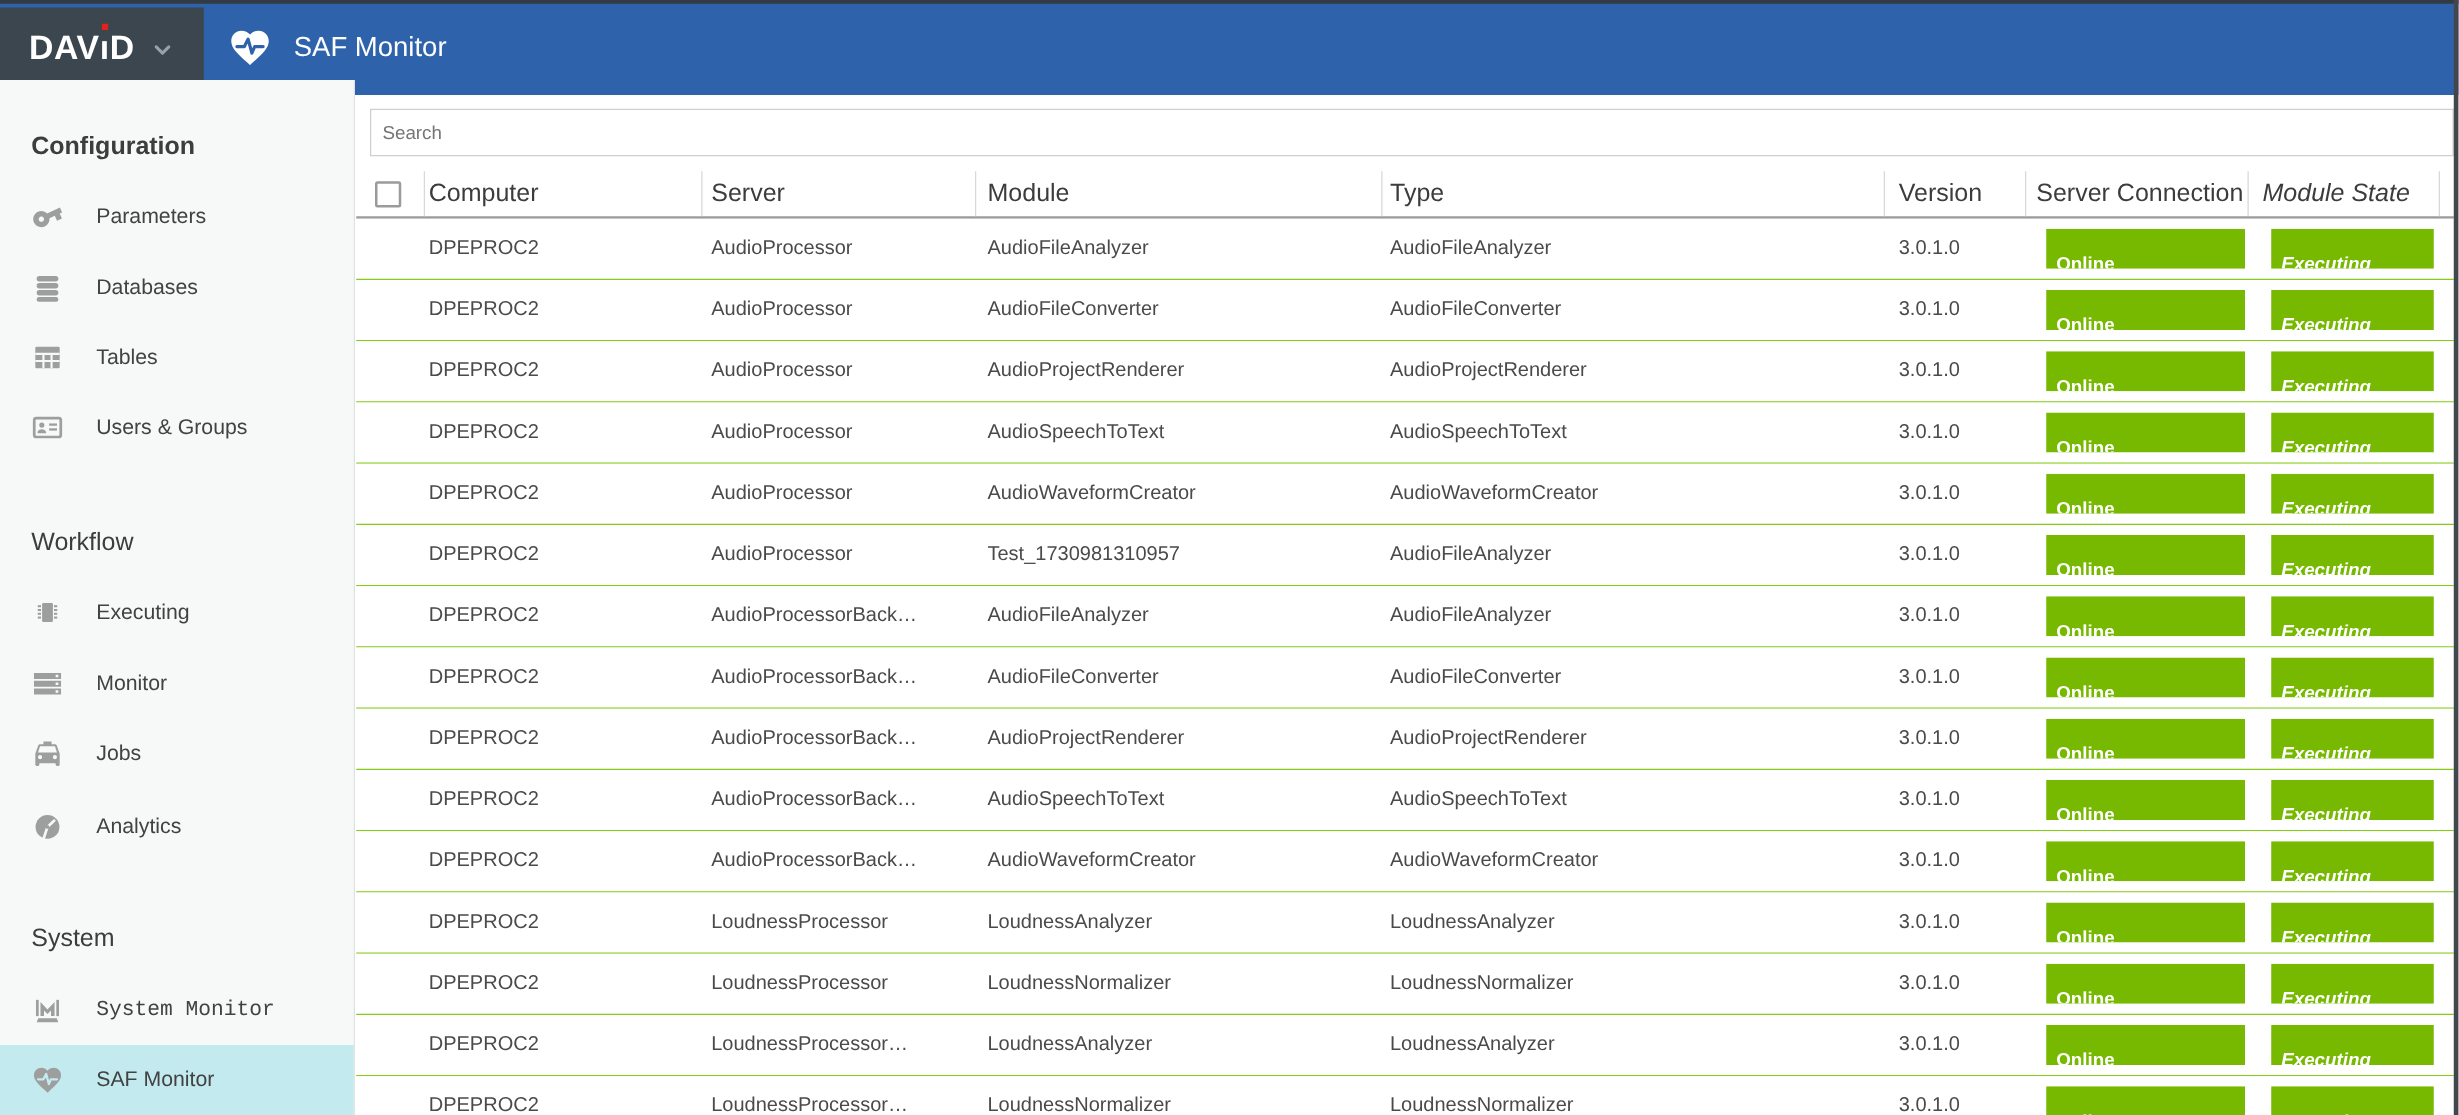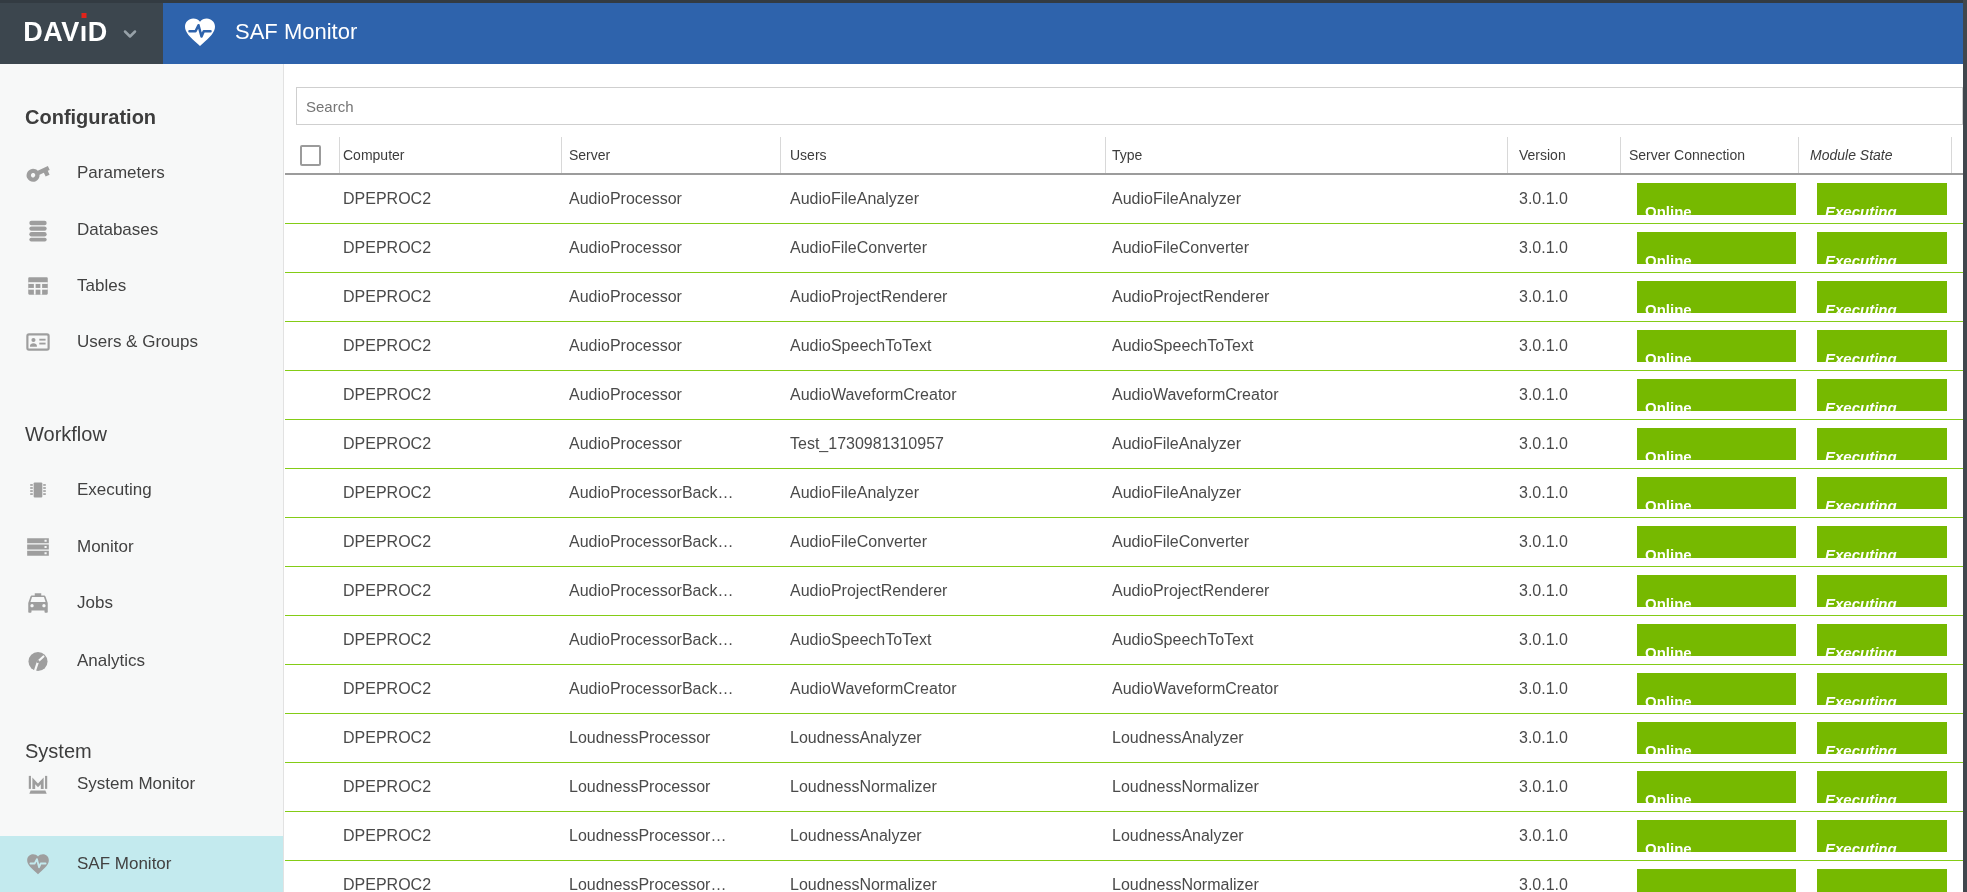--- a/index.html
+++ b/index.html
@@ -2,21 +2,21 @@
 <html><head>
 <meta charset="utf-8">
 <style>
   html,body{margin:0;padding:0;background:#fff;}
   .screen{position:relative;width:1967px;height:892px;overflow:hidden;background:#fff;
           font-family:"Liberation Sans",sans-serif;}
 
   
   .topstrip{position:absolute;top:0;left:0;width:100%;height:3px;background:#333b42;z-index:7;}
   .rightstrip{position:absolute;top:0;right:0;width:4px;height:100%;background:#41474d;z-index:8;}
-  .topbar{position:absolute;top:0;left:0;right:0;height:64px;background:var(--header-blue,#2e63ac);
+  .topbar{position:absolute;top:0;left:0;right:0;height:76px;background:var(--header-blue,#2e63ac);
           display:flex;align-items:center;}
   .logo-box{width:163px;height:64px;background:var(--brand-bg,#3c464e);display:flex;align-items:center;
             justify-content:center;gap:12px;flex:0 0 auto;cursor:pointer;}
   .brand{color:#fff;font-weight:bold;font-size:27px;letter-spacing:.5px;line-height:1;}
   .brand-i{position:relative;display:inline-block;}
   .brand-dot{position:absolute;top:-6px;left:50%;transform:translateX(-50%);
              width:5px;height:5px;background:var(--brand-dot,#e2231a);}
   .chev{display:flex;align-items:center;margin-top:4px;}
   .app-icon{margin-left:19px;display:flex;align-items:center;}
   .app-title{margin-left:17px;color:#fff;font-size:22px;}
@@ -32,21 +32,21 @@
              justify-content:center;flex:0 0 auto;}
   .side-label{font-size:17px;color:#424242;white-space:nowrap;}
 
   
   .search{position:absolute;left:296px;top:87px;width:1667px;height:19px;box-sizing:border-box;
           border:1px solid #cfcfcf;font-size:15px;padding:18px 9px;color:#7f1d1d;background:#fff;outline:none;
           font-family:"Liberation Sans",sans-serif;}
   .search::placeholder{color:#757575;}
 
   .thead{position:absolute;left:285px;top:137px;width:1678px;height:36px;display:flex;
-         border-bottom:2px solid #9c9c9c;font-size:14px;color:#3c3c3c;}
+         border-bottom:2px solid #9c9c9c;font-size:20px;color:#3c3c3c;}
   .th{display:flex;align-items:center;box-sizing:border-box;border-right:1px solid #d8d8d8;
       white-space:nowrap;overflow:hidden;}
   .th.filler{border-right:none;}
   .tbody{position:absolute;left:285px;top:175px;width:1678px;}
   .row{display:flex;height:48px;align-items:center;border-bottom:1px solid #84cc16;
        font-size:16px;color:#4a4a4a;background:#fff;}
   .td{box-sizing:border-box;white-space:nowrap;overflow:hidden;}
 
   .c-sel{width:55px;display:flex;align-items:center;}
   .c-computer{width:222px;padding-left:3px;}
@@ -191,21 +191,21 @@
             <g stroke="#f7f8f8" stroke-width="2" stroke-linecap="round">
               <line x1="12" y1="12.5" x2="17" y2="7.8"></line>
               <line x1="12" y1="12.5" x2="9.3" y2="20.6"></line>
             </g>
             <circle cx="12" cy="12.5" r="1.4" fill="#9e9e9e"></circle>
           </svg>
         </span>
         <span class="side-label">Analytics</span>
       </div>
       <div class="side-heading" style="top: 675px;">System</div>
-      <div class="side-item" style="top: 692px;">
+      <div class="side-item" style="top: 716px; font-family: Liberation Mono, monospace;">
         <span class="side-icon">
           <svg width="26" height="26" viewBox="0 0 24 24">
             <g fill="#9e9e9e">
               <rect x="3.5" y="4.5" width="2" height="12"></rect>
               <rect x="18.5" y="4.5" width="2" height="12"></rect>
               <path d="M6.8 16.5V6l5.2 5.6L17.2 6v10.5h-2.6v-4.2L12 15l-2.6-2.7v4.2z"></path>
               <path d="M5.2 18h13.6l1.2 3H4z"></path>
             </g>
           </svg>
         </span>
@@ -223,21 +223,21 @@
     </aside>
 
   <input class="search" id="search" type="text" placeholder="Search" style="">
 
   <div class="thead" id="thead">
       <div class="th c-sel">
         <span class="cb"></span>
       </div>
       <div class="th c-computer">Computer</div>
       <div class="th c-server">Server</div>
-      <div class="th c-module">Users</div>
+      <div class="th c-module">Module</div>
       <div class="th c-type">Type</div>
       <div class="th c-version">Version</div>
       <div class="th c-conn">Server Connection</div>
       <div class="th c-state">Module State</div>
       <div class="th filler"></div>
     </div>
   <div class="tbody" id="tbody">
       <div class="row">
         <div class="td c-sel"></div>
         <div class="td c-computer">DPEPROC2</div>

